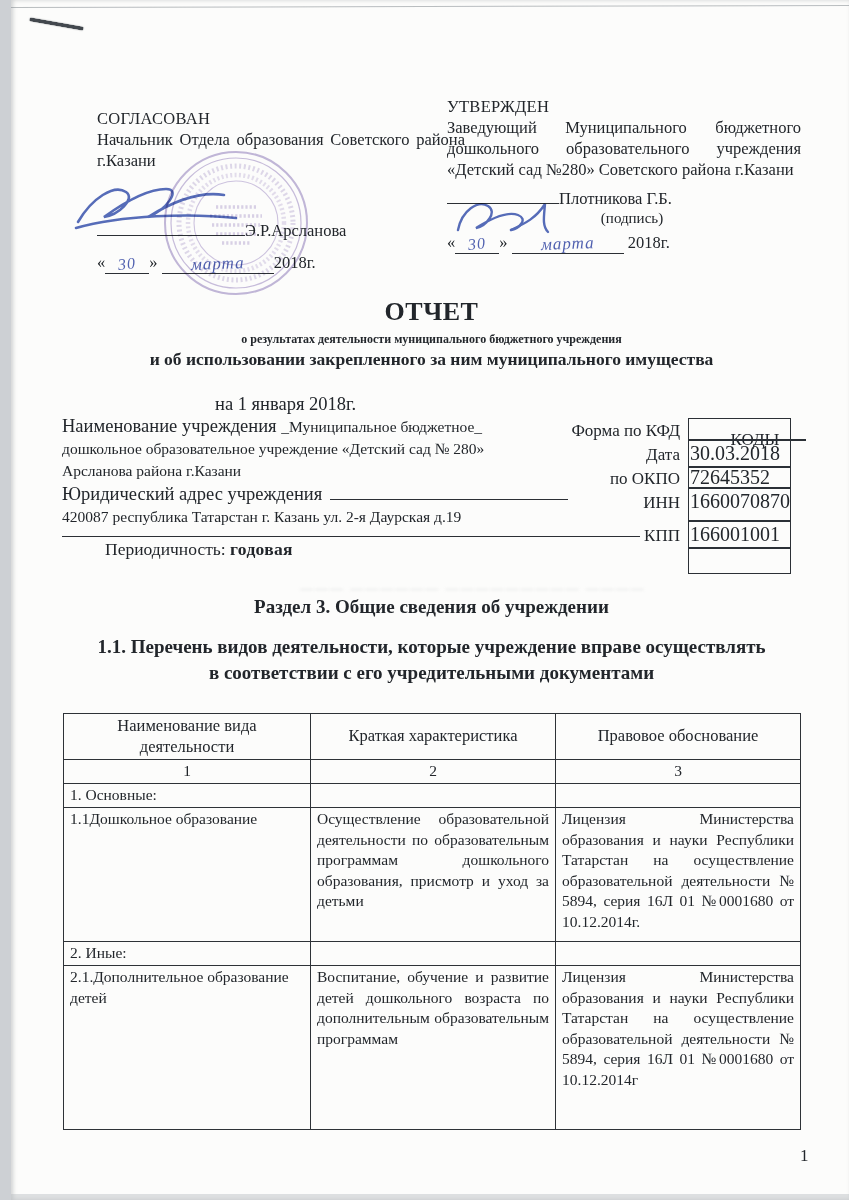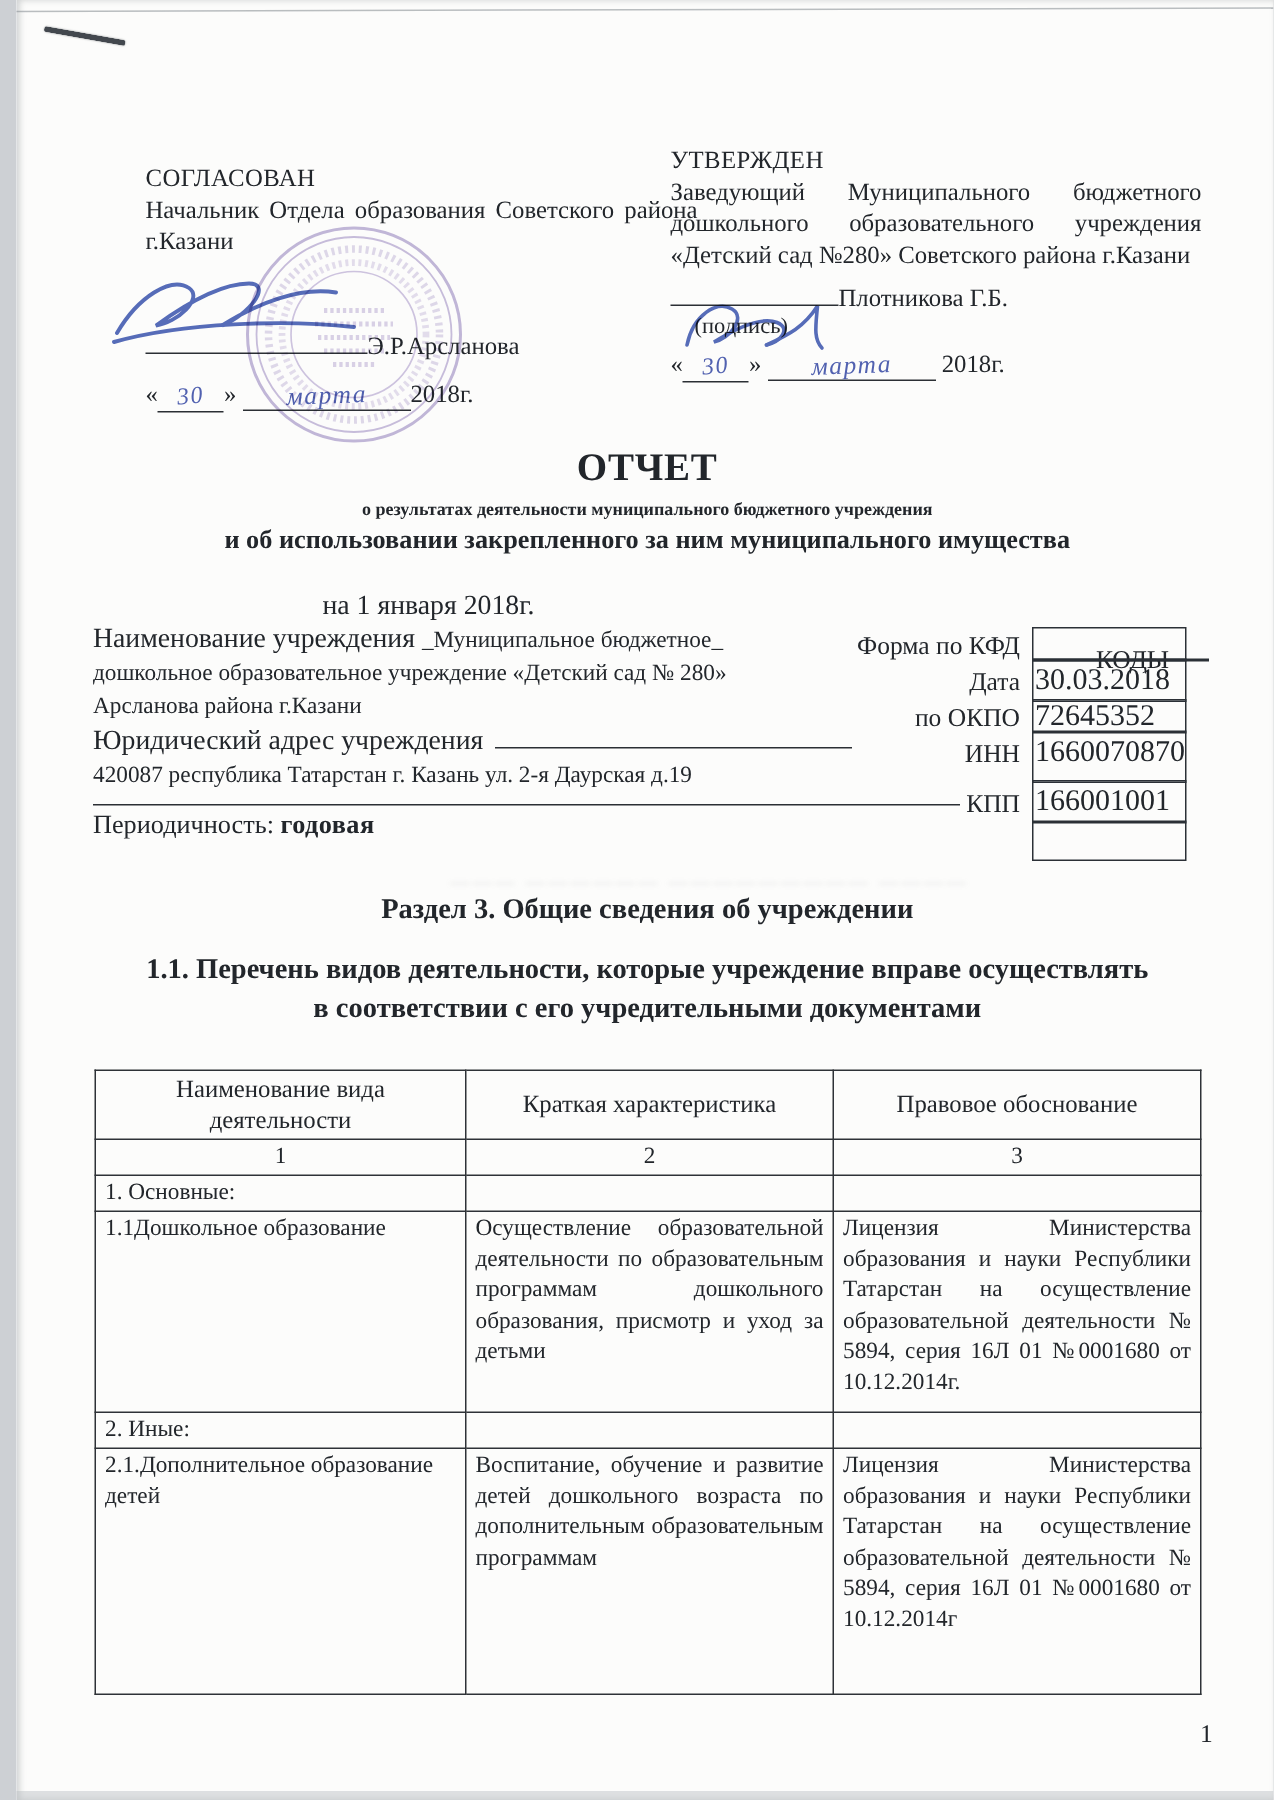--- a/index.html
+++ b/index.html
@@ -27,21 +27,21 @@
   .appr-left{left:78px;top:108px;width:368px;margin-left:19px;}
   .appr-right{left:447px;top:96px;width:354px;}
   .appr .ttl{letter-spacing:.3px;}
   .appr .body{text-align:justify;}
   .sigrow{white-space:nowrap;}
   .appr-left .sigrow{margin-top:49px;}
   .appr-right .sigrow{margin-top:8px;}
   .uline{display:inline-block;border-bottom:1.4px solid #2b2f34;vertical-align:baseline;text-align:center;}
   .sig-l{width:148px;}
   .sig-r{width:112px;}
-  .caption{font-size:15px;margin-left:16px;line-height:18px;}
+  .caption{font-size:15px;margin-left:16px;line-height:18px;text-align:center;}
   .daterow{margin-top:11px;}
   .appr-right .daterow{margin-top:5px;}
   .dline1{width:44px;}
   .dline2{width:112px;}
   .hand{font-style:italic;color:#3f51a8;font-size:16px;display:inline-block;
     transform:rotate(-6deg);position:relative;top:1px;letter-spacing:1px;opacity:.9;}
   .hand.month{transform:rotate(-2deg);font-size:17px;}
   
   .stamp{position:absolute;left:160px;top:147px;width:152px;height:152px;
     mix-blend-mode:multiply;opacity:.9;}
@@ -53,21 +53,21 @@
   .title-blk .t1{font-size:26px;letter-spacing:.5px;}
   .title-blk .t2{font-size:12px;margin-top:5px;}
   .title-blk .t3{font-size:17.5px;margin-top:2px;}
   .asof{position:absolute;left:215px;top:394px;font-size:18.5px;}
   
   .form-left{position:absolute;left:62px;top:414px;width:580px;}
   .fl-big{font-size:18.5px;line-height:24px;}
   .fl-small{font-size:15.5px;line-height:22px;}
   .addr-uline{display:inline-block;width:238px;border-bottom:1.4px solid #2b2f34;vertical-align:baseline;margin-left:8px;}
   .form-hr{width:578px;border:none;border-top:1.5px solid #2b2f34;margin:8px 0 2px 0;}
-  .periodicity{font-size:17.5px;margin-top:2px;}
+  .periodicity{font-size:17.5px;margin-top:2px;margin-left:43px;}
   .periodicity b{letter-spacing:.3px;}
   
   .codes{position:absolute;left:520px;top:395px;}
   .crow{display:flex;align-items:stretch;}
   .clabel{width:160px;text-align:right;padding-right:8px;font-size:17px;display:flex;
     align-items:center;justify-content:flex-end;}
   .cval{width:100px;border:1.6px solid #2b3036;margin-top:-1.6px;font-size:20px;
     padding-left:1px;display:flex;align-items:center;}
   .crow.h .cval{justify-content:center;font-size:17px;padding-left:16px;margin-top:44px;}
   .crow.tall .cval{align-items:flex-start;padding-top:2px;}

